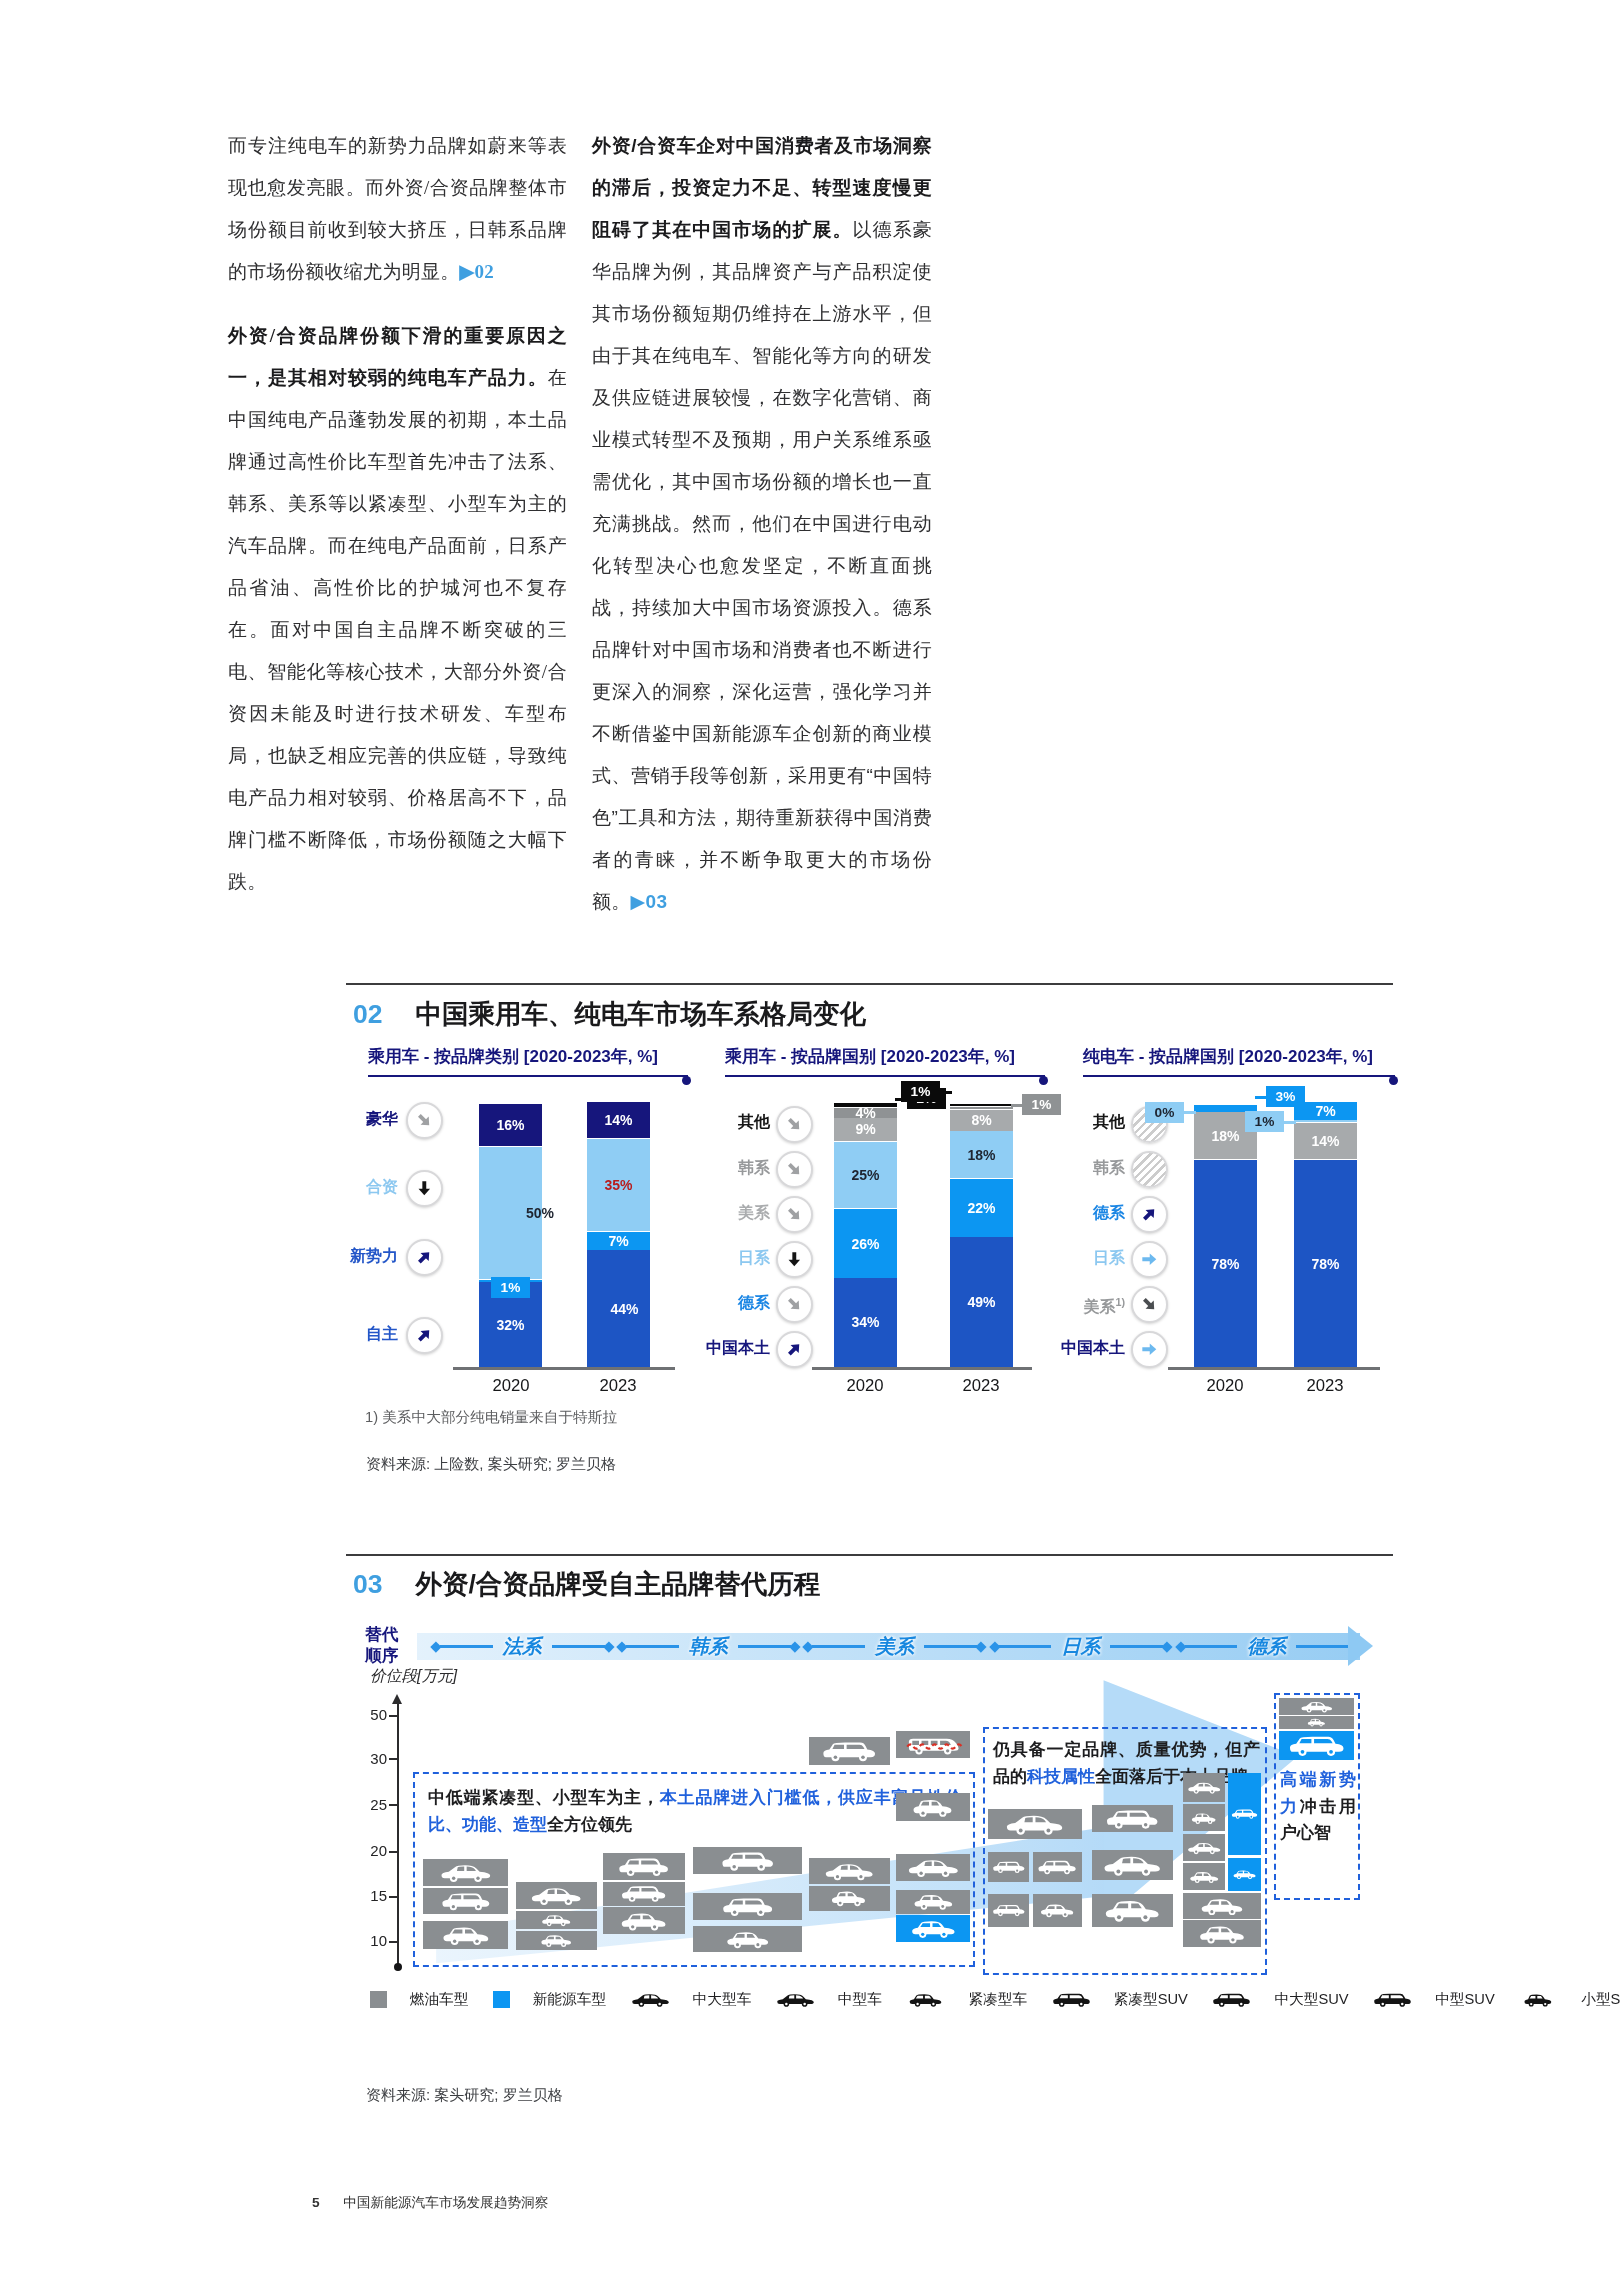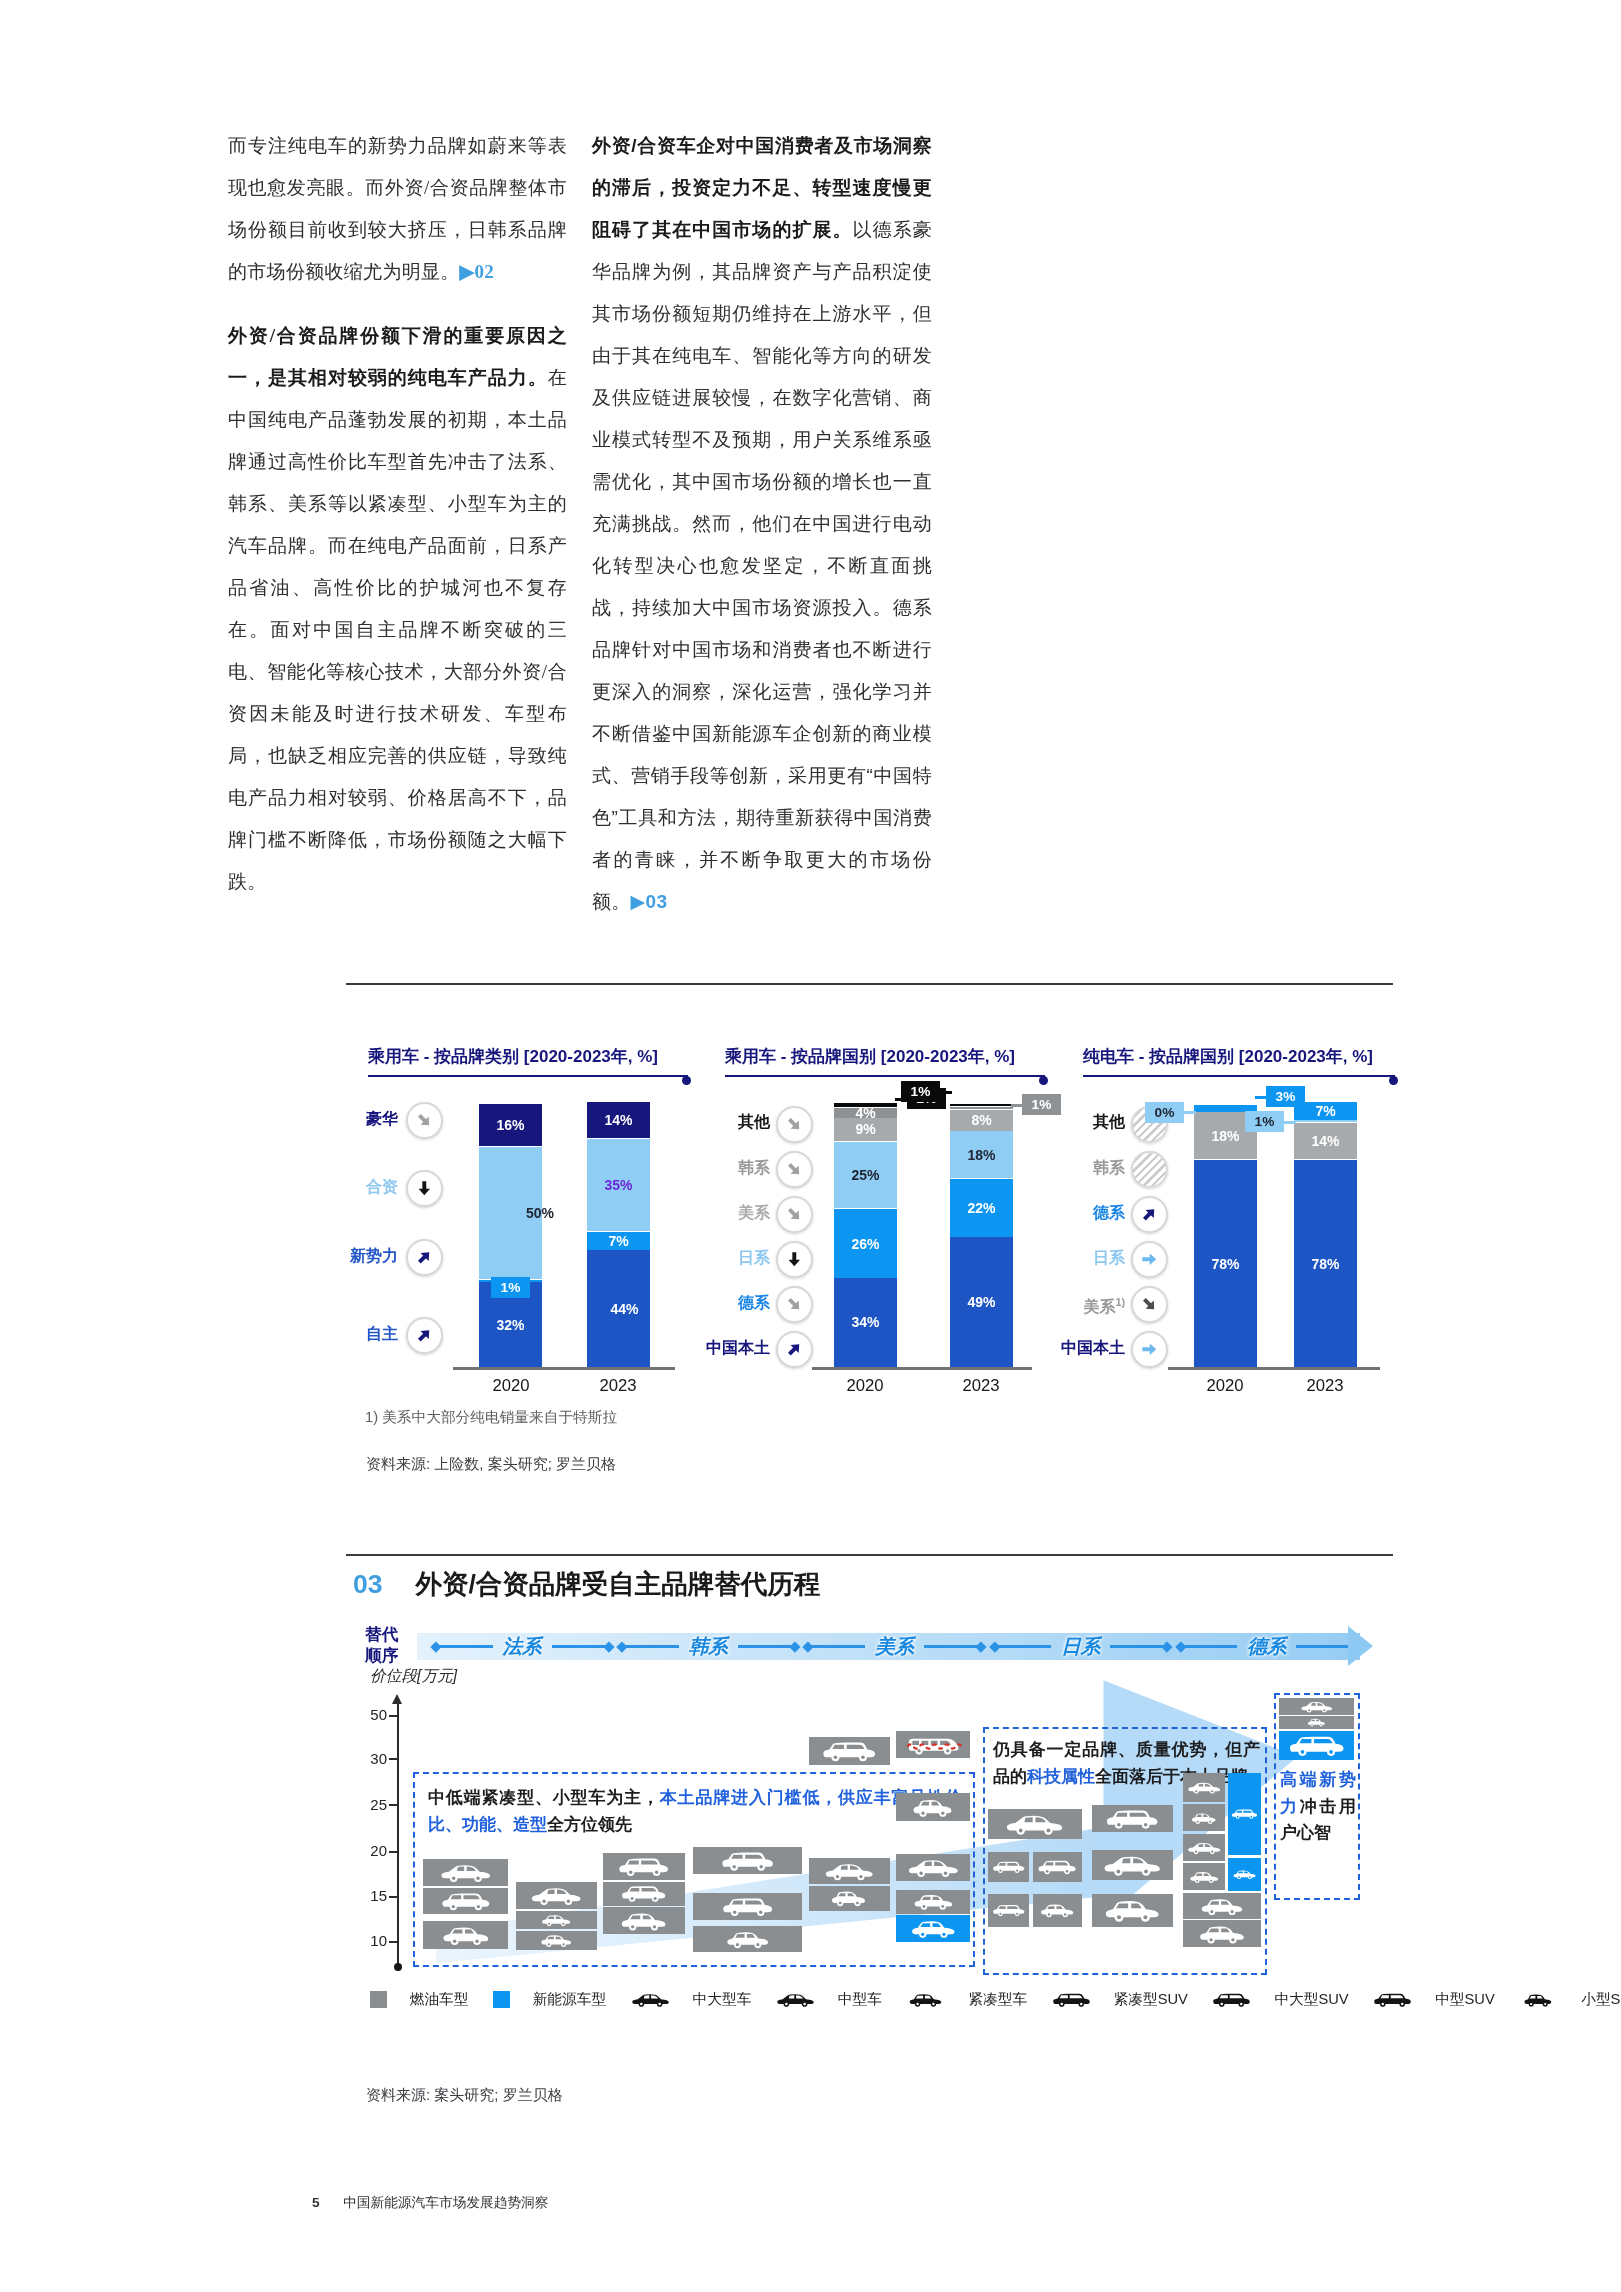--- a/index.html
+++ b/index.html
@@ -132,20 +132,23 @@
 
   <div class="col" id="col-left">
       <p><span class="t-r">而专注纯电车的新势力品牌如蔚来等表现也愈发亮眼。而外资/合资品牌整体市场份额目前收到较大挤压，日韩系品牌的市场份额收缩尤为明显。</span><span class="t-ref">▶02</span></p>
       <p><span class="t-b">外资/合资品牌份额下滑的重要原因之一，是其相对较弱的纯电车产品力。</span><span class="t-r">在中国纯电产品蓬勃发展的初期，本土品牌通过高性价比车型首先冲击了法系、韩系、美系等以紧凑型、小型车为主的汽车品牌。而在纯电产品面前，日系产品省油、高性价比的护城河也不复存在。面对中国自主品牌不断突破的三电、智能化等核心技术，大部分外资/合资因未能及时进行技术研发、车型布局，也缺乏相应完善的供应链，导致纯电产品力相对较弱、价格居高不下，品牌门槛不断降低，市场份额随之大幅下跌。</span></p>
     </div>
   <div class="col" id="col-right">
       <p><span class="t-b">外资/合资车企对中国消费者及市场洞察的滞后，投资定力不足、转型速度慢更阻碍了其在中国市场的扩展。</span><span class="t-r">以德系豪华品牌为例，其品牌资产与产品积淀使其市场份额短期仍维持在上游水平，但由于其在纯电车、智能化等方向的研发及供应链进展较慢，在数字化营销、商业模式转型不及预期，用户关系维系亟需优化，其中国市场份额的增长也一直充满挑战。然而，他们在中国进行电动化转型决心也愈发坚定，不断直面挑战，持续加大中国市场资源投入。德系品牌针对中国市场和消费者也不断进行更深入的洞察，深化运营，强化学习并不断借鉴中国新能源车企创新的商业模式、营销手段等创新，采用更有“中国特色”工具和方法，期待重新获得中国消费者的青睐，并不断争取更大的市场份额。</span><span class="t-ref">▶03</span></p>
     </div>
 
   <div class="rule" id="rule02"></div>
+  <div class="fig-heading" id="head02">
+    <span class="fig-num">02</span><span class="fig-title">中国乘用车、纯电车市场车系格局变化</span>
+  </div>
   <div id="fig02">
       <div class="subtitle" style="left: 368px; top: 1045px; width: 320px;">乘用车 - 按品牌类别 [2020-2023年, %]<div class="dot"></div></div>
       <div class="lg-label" style="left: 271px; top: 1109px; color: rgb(22, 22, 124);">豪华</div>
       <div class="lg-circle" style="left: 406px; top: 1102px;">
         <svg style="color:#9fa1a3;transform:rotate(45deg)" viewBox="0 0 19 19" width="18.6" height="18.6">
           <use href="#arrow-glyph"></use>
         </svg>
       </div>
       <div class="lg-label" style="left: 271px; top: 1177px; color: rgb(140, 200, 240);">合资</div>
       <div class="lg-circle" style="left: 406px; top: 1170px;">
@@ -177,21 +180,21 @@
         <span style="color: rgb(255, 255, 255);">16%</span>
       </div>
       <div class="yearlab" style="left: 467px; top: 1376px;">2020</div>
       <div class="seg" style="left: 587px; top: 1250px; width: 63px; height: 118px; background: rgb(29, 85, 196); border-top: none;">
         <span style="color: rgb(255, 255, 255); padding-left: 12px;">44%</span>
       </div>
       <div class="seg" style="left: 587px; top: 1231px; width: 63px; height: 18.6px; background: rgb(12, 150, 242); border-top: 1.5px solid rgb(255, 255, 255);">
         <span style="color: rgb(255, 255, 255);">7%</span>
       </div>
       <div class="seg" style="left: 587px; top: 1138px; width: 63px; height: 93px; background: rgb(143, 205, 244); border-top: 1.5px solid rgb(255, 255, 255);">
-        <span style="color: #6d28d9;">35%</span>
+        <span style="color: #b91c1c;">35%</span>
       </div>
       <div class="seg" style="left: 587px; top: 1101px; width: 63px; height: 37px; background: rgb(22, 22, 124); border-top: 1.5px solid rgb(255, 255, 255);">
         <span style="color: rgb(255, 255, 255);">14%</span>
       </div>
       <div class="yearlab" style="left: 574px; top: 1376px;">2023</div>
       <div class="axis02" style="left: 453px; top: 1367px; width: 222px;"></div>
       <div class="subtitle" style="left: 725px; top: 1045px; width: 320px;">乘用车 - 按品牌国别 [2020-2023年, %]<div class="dot"></div></div>
       <div class="lg-label" style="left: 643px; top: 1112px; color: rgb(22, 22, 22);">其他</div>
       <div class="lg-circle" style="left: 776px; top: 1106px;">
         <svg style="color:#9fa1a3;transform:rotate(45deg)" viewBox="0 0 19 19" width="18.6" height="18.6">

